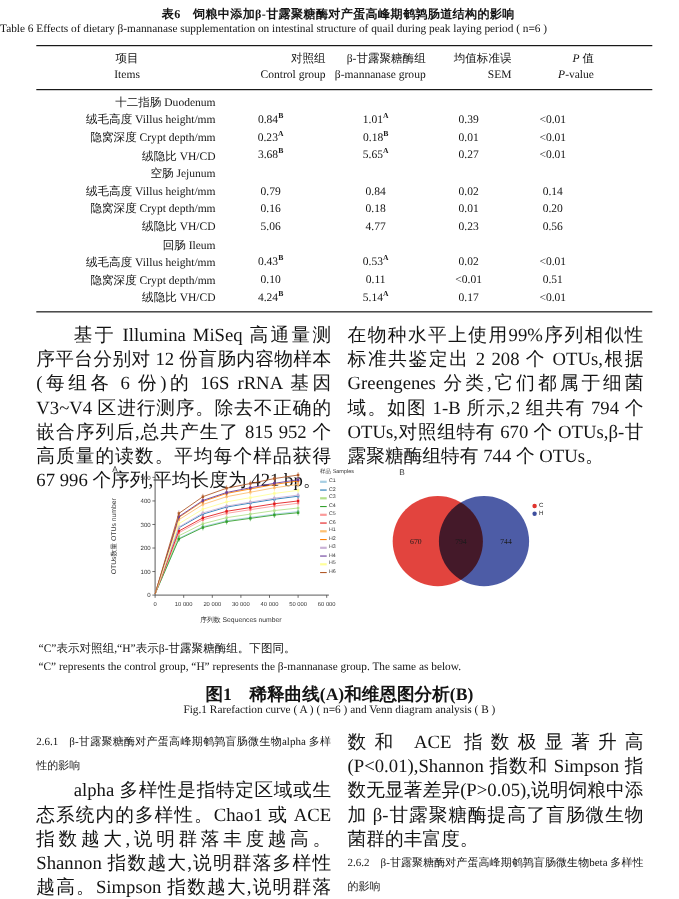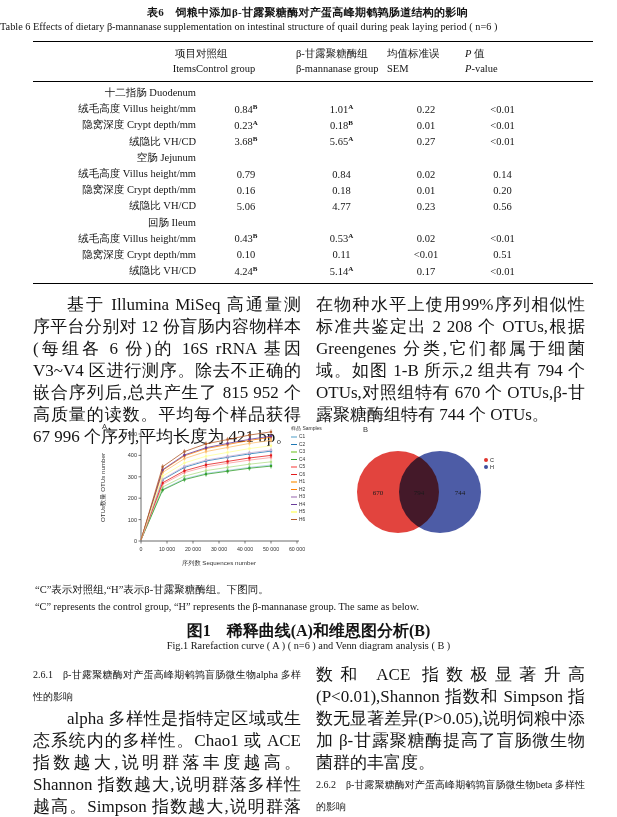--- a/index.html
+++ b/index.html
@@ -11,22 +11,22 @@
   
   .t-title-zh { position:absolute; top:5px; left:0; width:615px; text-align:center;
     font-size:11px; font-weight:bold; letter-spacing:.3px; }
   .t-title-en { position:absolute; top:21px; left:0; width:617px; text-align:left;
     font-size:10.3px; }
   
   .rtable { position:absolute; top:41px; left:33px; width:560px;
     border-top:1.5px solid #000; border-bottom:1.5px solid #000; font-size:10.5px; }
   .thead { display:grid; grid-template-columns:163px 100px 91px 78px 75px 1fr;
     border-bottom:1px solid #000; padding:4px 0 5px 0; }
-  .hcell { text-align:left; line-height:15px; }
-  .hcell.item { text-align:right; padding-left:2px; }
+  .hcell { text-align:right; line-height:15px; }
+  .hcell.item { text-align:center; padding-left:2px; }
   .tbody { padding:3px 0 4px 0; }
   .trow { display:grid; grid-template-columns:163px 100px 91px 78px 75px 1fr; height:16.2px;
     align-items:center; }
   .tcell { text-align:center; white-space:nowrap; }
   .tcell.item { text-align:right; padding-left:2px; }
   .tcell sup { font-size:7px; font-weight:bold; line-height:0; }
   
   .para { font-size:17px; line-height:22px; text-align:justify; }
   .para.indent { text-indent:2em; }
   .left-top  { position:absolute; top:294px; left:33px;  width:268px; }
@@ -96,21 +96,21 @@
         </div>
       </div>
     <div class="tbody">
         <div class="trow">
           <div class="tcell item">十二指肠 Duodenum</div>
         </div>
         <div class="trow">
           <div class="tcell item">绒毛高度 Villus height/mm</div>
           <div class="tcell"><span>0.84</span><sup>B</sup></div>
           <div class="tcell"><span>1.01</span><sup>A</sup></div>
-          <div class="tcell"><span>0.22</span></div>
+          <div class="tcell"><span>0.39</span></div>
           <div class="tcell"><span>&lt;0.01</span></div>
         </div>
         <div class="trow">
           <div class="tcell item">隐窝深度 Crypt depth/mm</div>
           <div class="tcell"><span>0.23</span><sup>A</sup></div>
           <div class="tcell"><span>0.18</span><sup>B</sup></div>
           <div class="tcell"><span>0.01</span></div>
           <div class="tcell"><span>&lt;0.01</span></div>
         </div>
         <div class="trow">

